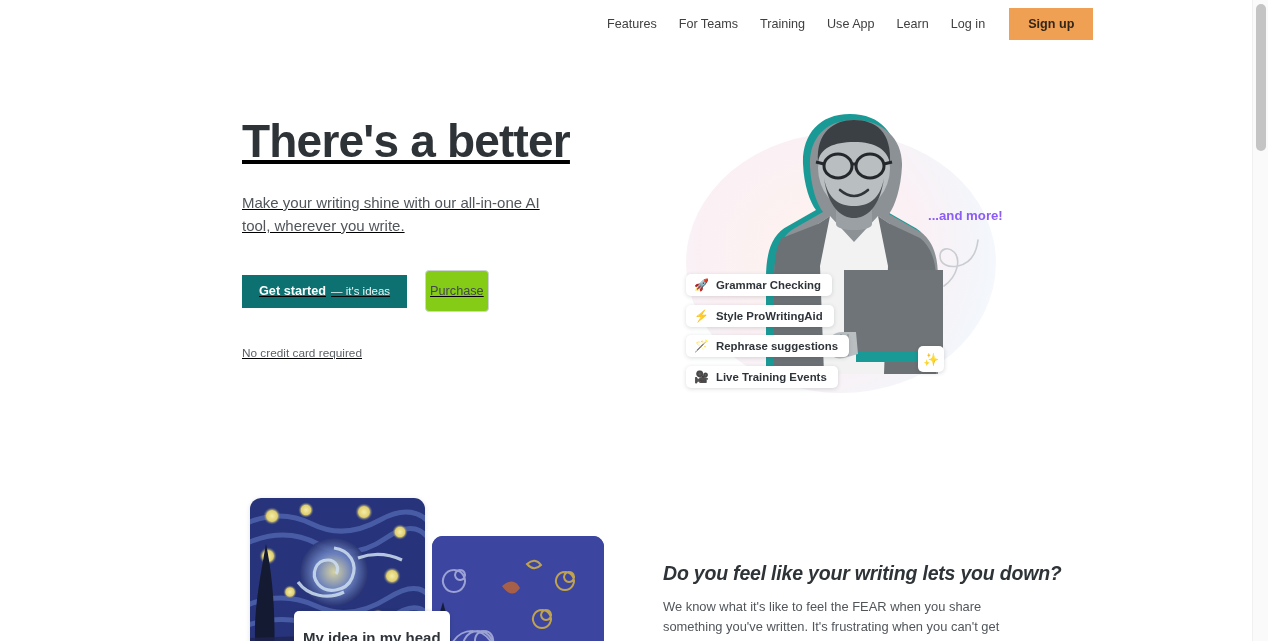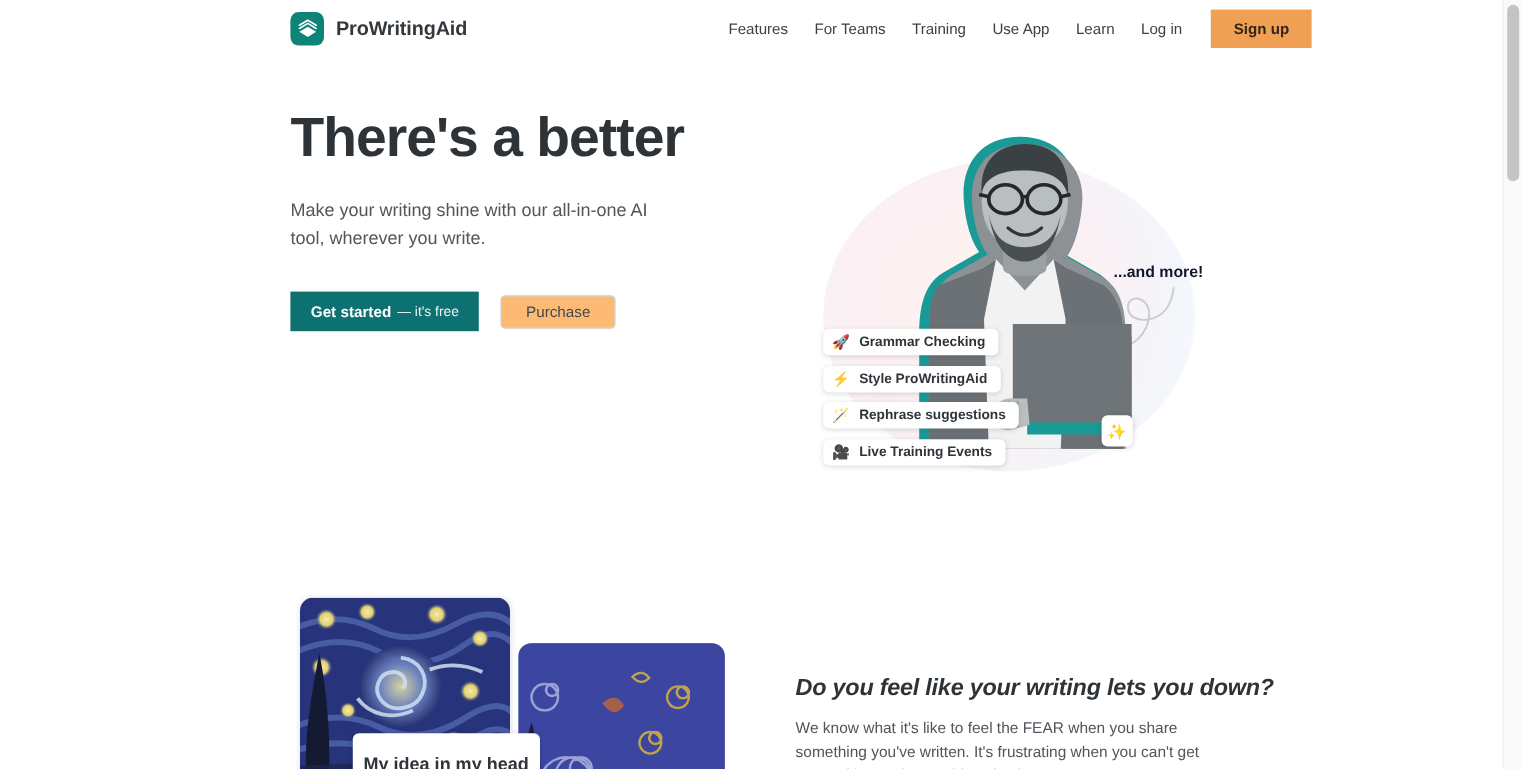--- a/index.html
+++ b/index.html
@@ -87,22 +87,23 @@
   
   .hero {
     position: absolute;
     top: 48px; left: 0;
     width: 1252px;
     height: 420px;
   }
   .hero-copy {
     position: absolute;
     left: 242px;
-    top: 38px;
+    top: 65px;
     width: 400px;
+    text-decoration: underline;
   }
   .hero-title {
     font-size: 46px;
     line-height: 56px;
     font-weight: bold;
     color: #2e3338;
     letter-spacing: -0.8px;
   }
   .hero-sub {
     margin-top: 22px;
@@ -131,26 +132,26 @@
     align-items: center;
     gap: 5px;
     white-space: nowrap;
   }
   .btn-primary .sub {
     font-weight: normal;
     font-size: 11.5px;
     opacity: .92;
   }
   .btn-secondary {
-    background: #fdba74;
+    background: #84cc16;
     color: #44494e;
     border: 1px solid #cfd4d8;
     border-radius: 4px;
-    height: 28px;
-    padding: 0 20px;
+    height: 42px;
+    padding: 0 4px;
     font-size: 12.7px;
     cursor: pointer;
     white-space: nowrap;
   }
   .hero-note {
     margin-top: 34px;
     font-size: 11.8px;
     color: #5d6267;
   }
 
@@ -206,24 +207,24 @@
     background: #ffffff;
     border-radius: 5px;
     box-shadow: 0 1px 4px rgba(40,45,55,.2);
     display: flex;
     align-items: center;
     justify-content: center;
     font-size: 13px;
   }
   .and-more {
     position: absolute;
-    left: 280px; top: 121px;
+    left: 280px; top: 110px;
     font-size: 13.2px;
     font-weight: bold;
-    color: #0f172a;
+    color: #8b5cf6;
     white-space: nowrap;
   }
 
   
   .lower {
     position: absolute;
     top: 468px; left: 0;
     width: 1252px;
     height: 173px;
   }
@@ -309,30 +310,20 @@
   }
 </style>
 </head>
 <body>
 
 <div id="viewport">
   <div id="page">
 
     <nav class="navbar">
 
-      <a class="brand" href="#">
-        <span class="brand-mark">
-          <svg width="19" height="19" viewBox="0 0 24 24" aria-hidden="true">
-            <path d="M3.2 14.6 L12 9.3 L20.8 14.6 L12 19.9 Z" fill="#ffffff"></path>
-            <path d="M3.2 11.0 L12 5.7 L20.8 11.0" fill="none" stroke="#ffffff" stroke-width="1.7" stroke-linejoin="round" stroke-linecap="round"></path>
-            <path d="M3.2 7.6 L12 2.3 L20.8 7.6" fill="none" stroke="#ffffff" stroke-width="1.7" stroke-linejoin="round" stroke-linecap="round"></path>
-          </svg>
-        </span>
-        <span class="brand-name">ProWritingAid</span>
-      </a>
 
       <div class="nav-links">
         <a class="nav-link" href="#">Features</a>
         <a class="nav-link" href="#">For Teams</a>
         <a class="nav-link" href="#">Training</a>
         <a class="nav-link" href="#">Use App</a>
         <a class="nav-link" href="#">Learn</a>
         <a class="nav-link" href="#">Log in</a>
         <button class="nav-cta">Sign up</button>
       </div>
@@ -342,25 +333,26 @@
 
       <div class="hero-copy">
         <h1 class="hero-title">
           <span>There's a better</span><br>
         </h1>
         <p class="hero-sub">Make your writing shine with our all-in-one AI tool, wherever you write.</p>
 
         <div class="hero-buttons">
           <button class="btn-primary">
             <span>Get started</span>
-            <span class="sub">— it's free</span>
+            <span class="sub">— it's ideas</span>
           </button>
           <button class="btn-secondary">Purchase</button>
         </div>
 
+        <p class="hero-note">No credit card required</p>
       </div>
 
       <div class="hero-art">
         <div class="art-blob"></div>
 
         <svg class="person" viewBox="0 0 185 275">
 
           <g>
             <path d="M92 8 C60 8 44 30 45 58 C46 80 52 96 58 104
                      L30 120 C14 128 8 146 8 172 L8 268 L178 268 L178 170

